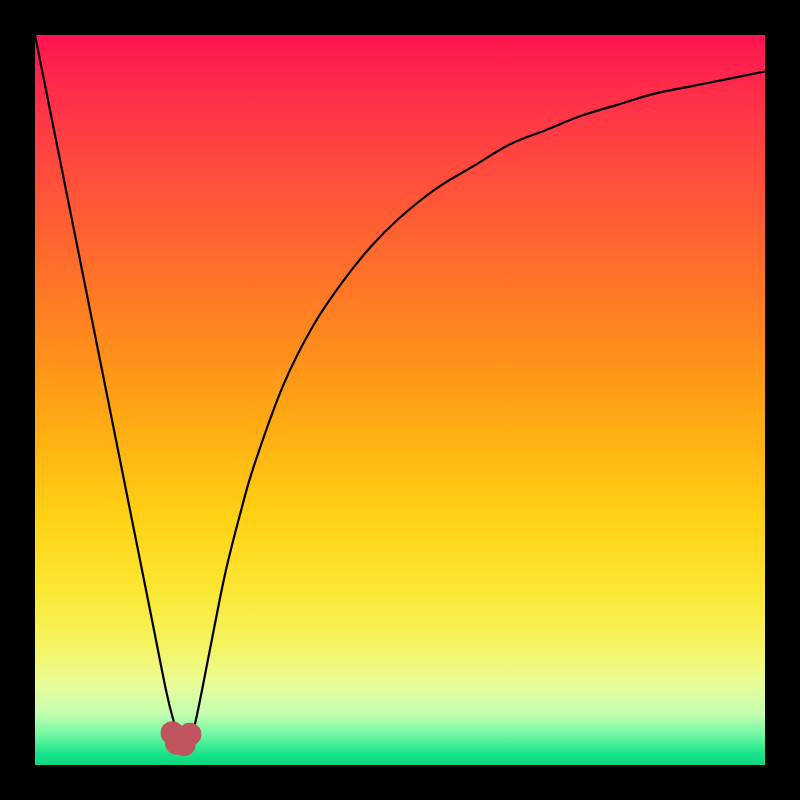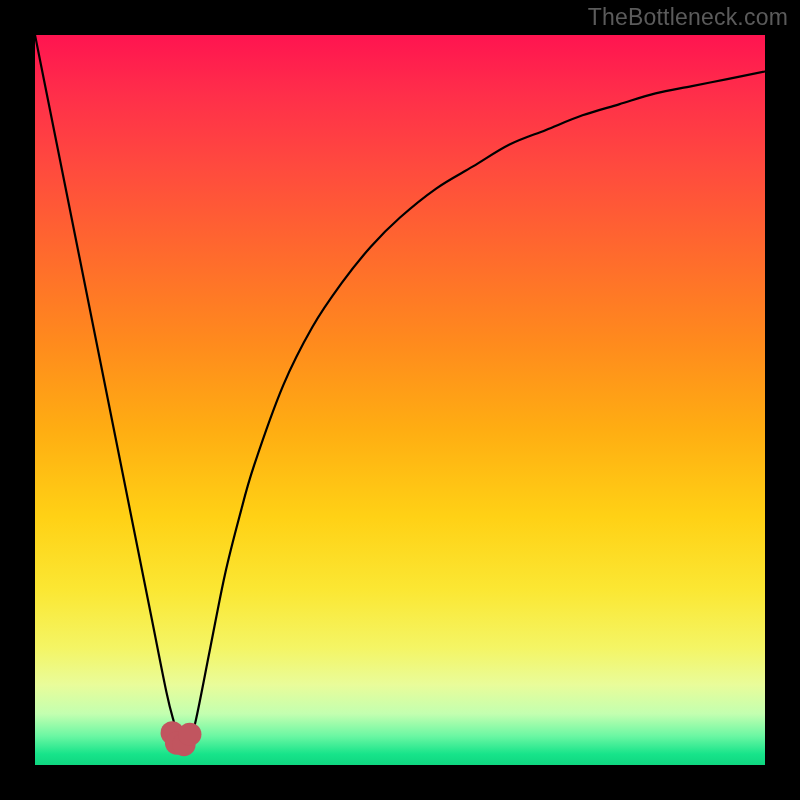--- a/index.html
+++ b/index.html
@@ -65,21 +65,20 @@
     left: 0;
     top: 0;
     width: 730px;
     height: 730px;
   }
 </style>
 </head>
 <body>
 
 <div class="frame">
-  <div class="watermark">TheBottleneck.com</div>
 
   <div class="plot">
     <div class="gradient"></div>
     <svg class="overlay" viewBox="0 0 730 730" preserveAspectRatio="none">
       <path id="curve-path" fill="none" stroke="#000" stroke-width="2.2" stroke-linecap="round" stroke-linejoin="round" d="M 0 0 C 2.433333333333333 12.166666666666666 9.733333333333334 48.66666666666667 14.6 73 C 19.466666666666665 97.33333333333333 24.333333333333332 121.66666666666666 29.2 146 C 34.06666666666666 170.33333333333334 38.93333333333333 194.6666666666667 43.8 219.00000000000006 C 48.666666666666664 243.3333333333334 53.53333333333333 267.6666666666667 58.4 292 C 63.266666666666666 316.3333333333333 68.13333333333334 340.6666666666667 73 365 C 77.86666666666666 389.3333333333333 82.73333333333332 413.6666666666667 87.6 438 C 92.46666666666667 462.3333333333333 97.33333333333334 486.6666666666667 102.2 511 C 107.06666666666666 535.3333333333334 111.93333333333334 559.6666666666666 116.8 584 C 121.66666666666666 608.3333333333334 127.75 639.9666666666667 131.4 657 C 135.05 674.0333333333333 136.26666666666665 677.6833333333334 138.7 686.2 C 141.13333333333333 694.7166666666667 143.56666666666666 704.45 146 708.1 C 148.43333333333334 711.75 150.86666666666665 711.75 153.29999999999998 708.1 C 155.73333333333332 704.45 156.95 702.0166666666667 160.6 686.2 C 164.25 670.3833333333334 170.33333333333331 637.5333333333334 175.2 613.2 C 180.06666666666666 588.8666666666667 184.93333333333334 562.1 189.8 540.2 C 194.66666666666669 518.3000000000001 199.53333333333333 500.04999999999995 204.4 481.79999999999995 C 209.26666666666668 463.54999999999995 211.7 452.6 219 430.70000000000005 C 226.3 408.80000000000007 238.4666666666667 373.51666666666665 248.20000000000002 350.4 C 257.93333333333334 327.2833333333333 267.66666666666663 309.0333333333333 277.4 292 C 287.1333333333333 274.9666666666667 296.8666666666666 261.5833333333333 306.59999999999997 248.2 C 316.3333333333333 234.81666666666666 326.06666666666666 222.65000000000003 335.8 211.70000000000005 C 345.53333333333336 200.75000000000006 354.05 192.23333333333335 365 182.5 C 375.95 172.76666666666665 389.33333333333337 161.8166666666666 401.50000000000006 153.29999999999995 C 413.66666666666674 144.7833333333333 425.83333333333337 138.70000000000007 438 131.4000000000001 C 450.16666666666663 124.1000000000001 462.33333333333337 115.58333333333336 474.5 109.5 C 486.66666666666663 103.41666666666664 498.83333333333326 99.76666666666665 510.99999999999994 94.89999999999998 C 523.1666666666666 90.0333333333333 535.3333333333334 84.55833333333328 547.5 80.29999999999995 C 559.6666666666666 76.04166666666663 571.8333333333334 73.00000000000001 584 69.35000000000002 C 596.1666666666666 65.70000000000003 608.3333333333334 61.44166666666666 620.5 58.39999999999998 C 632.6666666666666 55.35833333333329 644.8333333333334 53.533333333333225 657 51.09999999999991 C 669.1666666666666 48.66666666666659 681.3333333333334 46.233333333333384 693.5 43.80000000000007 C 705.6666666666666 41.36666666666675 723.9166666666666 37.716666666666676 730 36.5"></path>
       <g id="marker-group">
           <circle cx="137.24" cy="697.88" r="11.68" fill="#c1555f"></circle>
           <circle cx="141.61999999999998" cy="708.1" r="11.68" fill="#c1555f"></circle>
           <circle cx="148.92" cy="709.56" r="11.68" fill="#c1555f"></circle>
           <circle cx="154.76" cy="699.34" r="11.68" fill="#c1555f"></circle>

